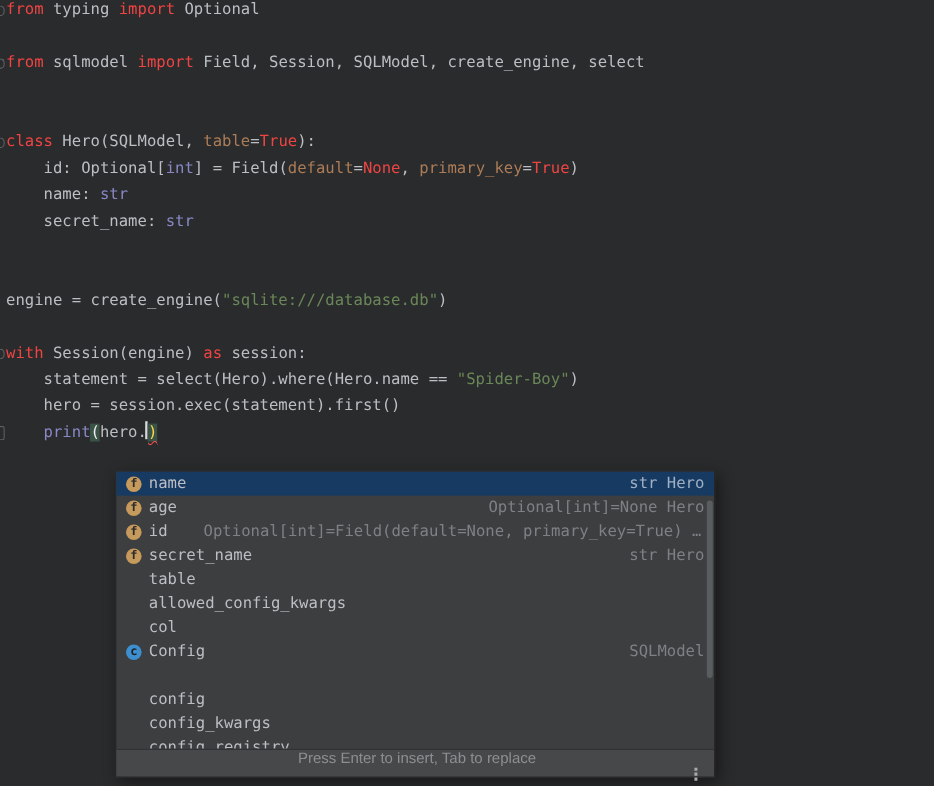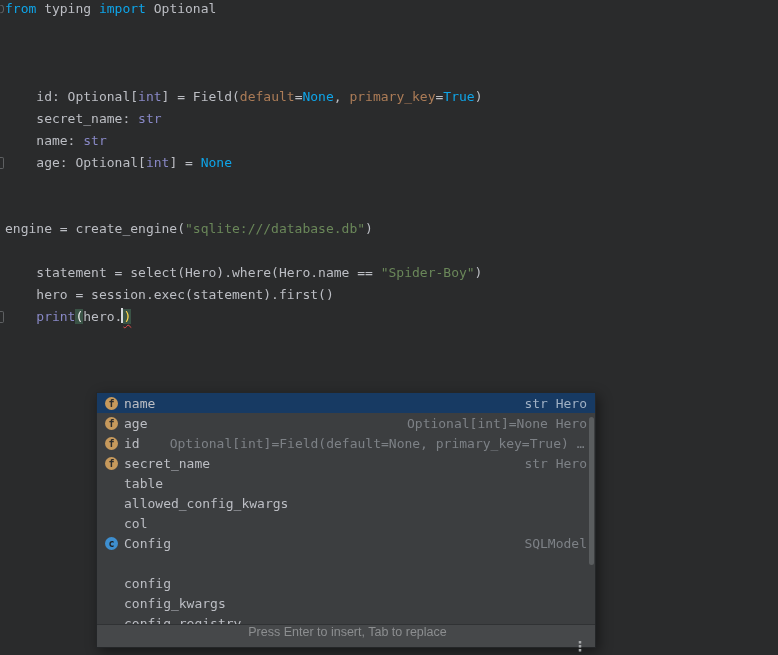--- a/index.html
+++ b/index.html
@@ -2,21 +2,21 @@
 <html><head>
 <meta charset="utf-8">
 <style>
   html,body{margin:0;padding:0;}
   body{width:778px;height:655px;background:#2a2b2c;overflow:hidden;position:relative;
        font-family:"DejaVu Sans Mono",monospace;}
   #editor{position:absolute;left:0;top:-2px;right:0;}
   .code-line{height:22px;line-height:22px;font-size:13px;white-space:pre;
              padding-left:5px;color:#BCBEC4;position:relative;}
   .tok-plain{color:#BCBEC4}
-  .tok-kw{color:#0ea5e9}
+  .tok-kw{color:#ef4444}
   .tok-builtin{color:#8888C6}
   .tok-str{color:#6A8759}
   .tok-kwarg{color:#AC7C57}
   .tok-paren-open{background:#3A5346;color:#EDEDED;}
   .tok-paren-close{background:#3A5346;color:#FFD74A;
       text-decoration:underline wavy #E14B4B 1px;text-underline-offset:3px;}
   .tok-caret{display:inline-block;width:2px;height:15px;background:#D6D9DE;
       vertical-align:-2px;margin:0 0 0 -1px;}
   .gutter-marker{position:absolute;left:0;top:50%;transform:translateY(-50%);box-sizing:border-box;}
   .g-arc{width:4px;height:9px;border:1.5px solid #5E6062;border-left:none;border-radius:0 6px 6px 0;}
@@ -46,30 +46,32 @@
       padding:0 8px 0 11px;flex-direction:column;}
   #kebab{margin-left:auto;color:#A6A8AA;font-size:14px;font-weight:bold;cursor:pointer;
       font-family:"DejaVu Sans",sans-serif;line-height:1;}
 </style>
 </head>
 <body>
 
 <div id="editor">
     <div class="code-line"><span class="gutter-marker g-arc"></span><span class="tok-kw">from</span><span class="tok-plain"> typing </span><span class="tok-kw">import</span><span class="tok-plain"> Optional</span></div>
     <div class="code-line"></div>
+    <div class="code-line"><span class="gutter-marker g-arc"></span><span class="tok-kw">from</span><span class="tok-plain"> sqlmodel </span><span class="tok-kw">import</span><span class="tok-plain"> Field, Session, SQLModel, create_engine, select</span></div>
     <div class="code-line"></div>
     <div class="code-line"></div>
+    <div class="code-line"><span class="gutter-marker g-arc"></span><span class="tok-kw">class</span><span class="tok-plain"> Hero(SQLModel, </span><span class="tok-kwarg">table</span><span class="tok-plain">=</span><span class="tok-kw">True</span><span class="tok-plain">):</span></div>
     <div class="code-line"><span class="tok-plain">    id: Optional[</span><span class="tok-builtin">int</span><span class="tok-plain">] = Field(</span><span class="tok-kwarg">default</span><span class="tok-plain">=</span><span class="tok-kw">None</span><span class="tok-plain">, </span><span class="tok-kwarg">primary_key</span><span class="tok-plain">=</span><span class="tok-kw">True</span><span class="tok-plain">)</span></div>
+    <div class="code-line"><span class="tok-plain">    name: </span><span class="tok-builtin">str</span></div>
     <div class="code-line"><span class="tok-plain">    secret_name: </span><span class="tok-builtin">str</span></div>
-    <div class="code-line"><span class="tok-plain">    name: </span><span class="tok-builtin">str</span></div>
-    <div class="code-line"><span class="gutter-marker g-rect"></span><span class="tok-plain">    age: Optional[</span><span class="tok-builtin">int</span><span class="tok-plain">] = </span><span class="tok-kw">None</span></div>
     <div class="code-line"></div>
     <div class="code-line"></div>
     <div class="code-line"><span class="tok-plain">engine = create_engine(</span><span class="tok-str">"sqlite:///database.db"</span><span class="tok-plain">)</span></div>
     <div class="code-line"></div>
+    <div class="code-line"><span class="gutter-marker g-arc"></span><span class="tok-kw">with</span><span class="tok-plain"> Session(engine) </span><span class="tok-kw">as</span><span class="tok-plain"> session:</span></div>
     <div class="code-line"><span class="tok-plain">    statement = select(Hero).where(Hero.name == </span><span class="tok-str">"Spider-Boy"</span><span class="tok-plain">)</span></div>
     <div class="code-line"><span class="tok-plain">    hero = session.exec(statement).first()</span></div>
     <div class="code-line"><span class="gutter-marker g-rect"></span><span class="tok-plain">    </span><span class="tok-builtin">print</span><span class="tok-paren-open">(</span><span class="tok-plain">hero.</span><span class="tok-caret"></span><span class="tok-paren-close">)</span></div>
   </div>
 
 <div id="popup">
   <div id="popup-rows">
       <div class="row selected">
         <span class="ic ic-f">f</span>
         <span class="label">name</span>

